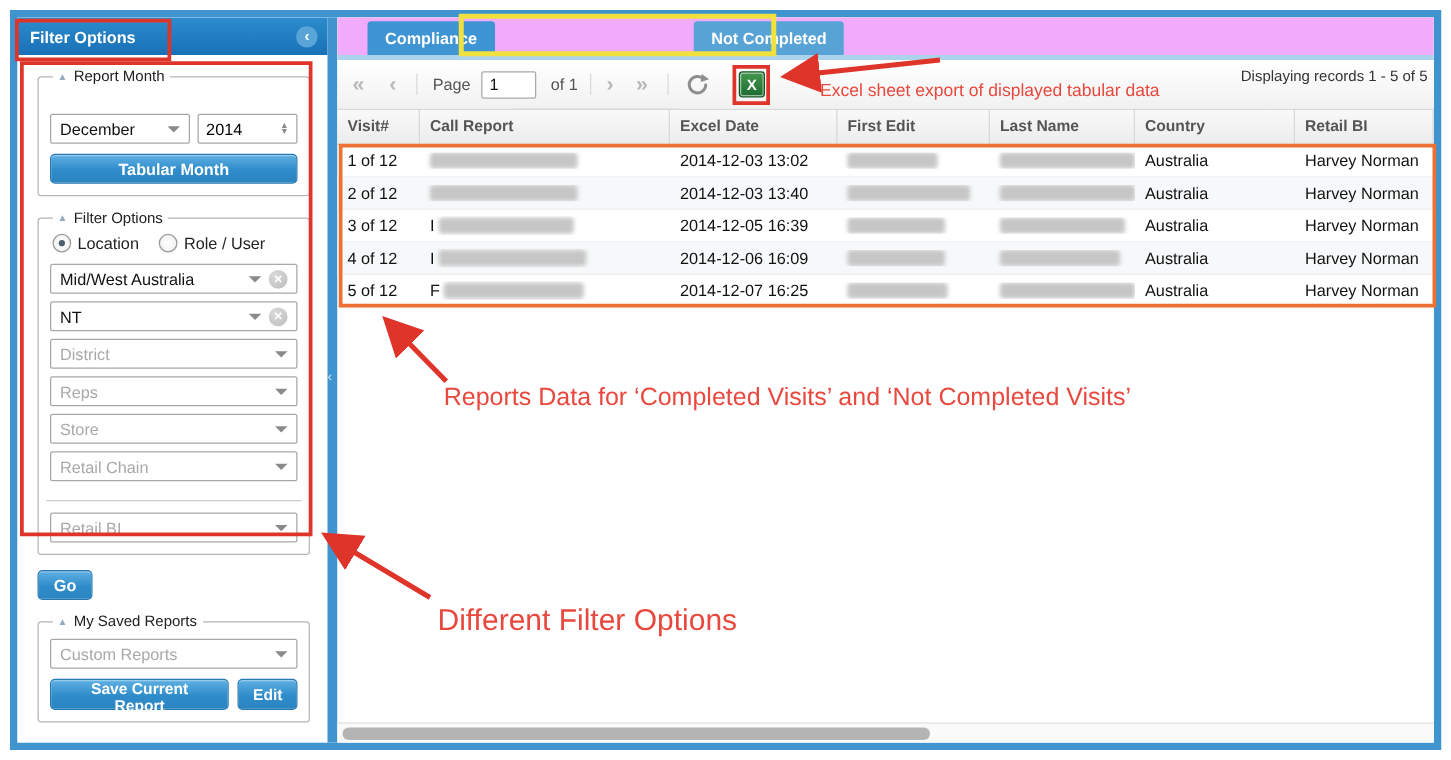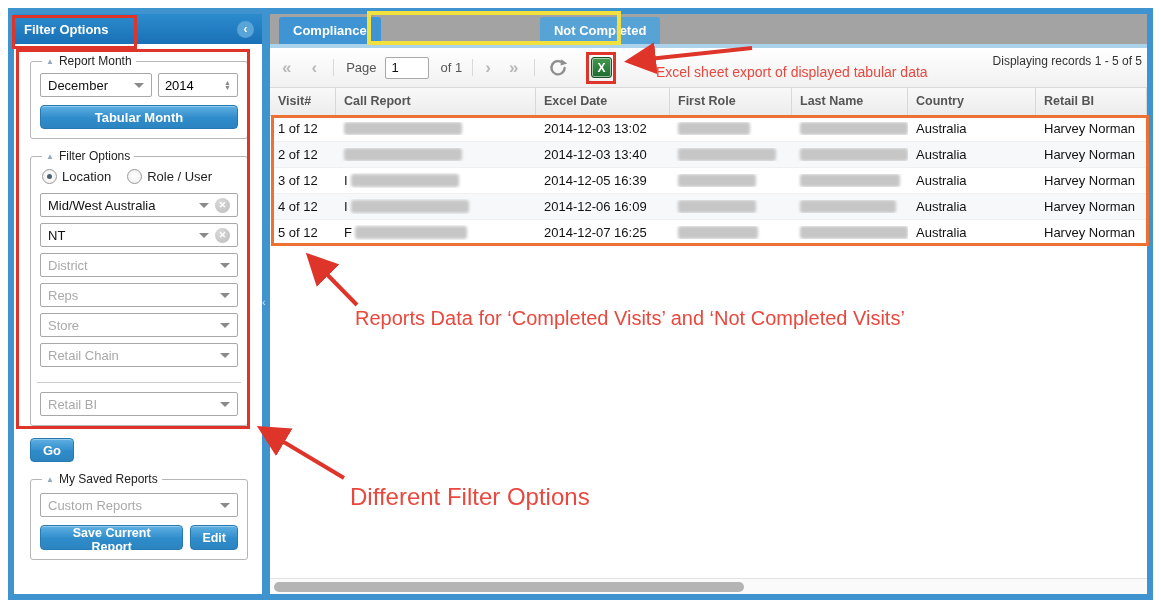--- a/index.html
+++ b/index.html
@@ -18,21 +18,21 @@
                padding:0 8px 0 10px; }
   .sb-title { color:#fff; font-weight:700; font-size:13px; }
   .collapse-circle { width:17px; height:17px; border-radius:50%; background:#5aa5d8;
                color:#fff; font-weight:700; font-size:12px; line-height:16px;
                text-align:center; cursor:pointer; }
   .sb-body { flex:1; }
   fieldset { border:1px solid #b6b6b6; border-radius:3px; margin:10px 14px 0 16px;
              padding:3px 9px 9px; }
   legend { font-size:12px; color:#222; padding:0 4px; margin-left:2px; white-space:nowrap; }
   .tri { color:#93aabf; font-size:8px; margin-right:5px; vertical-align:1px; }
-  .row { display:flex; gap:6px; margin-top:2px; }
+  .row { display:flex; gap:6px; margin-top:20px; }
   .selectbox { height:24px; border:1px solid #a8a8a8; border-radius:2px; background:#fff;
                display:flex; align-items:center; padding:0 7px; font-size:13px; color:#111;
                justify-content:space-between; }
   .selectbox .lbl { flex:1; overflow:hidden; white-space:nowrap; }
   .selectbox.ph .lbl { color:#a9a9a9; }
   .chev { width:0; height:0; border-left:5px solid transparent; border-right:5px solid transparent;
           border-top:5px solid #8a8a8a; margin-left:6px; }
   .clear-x { width:15px; height:15px; border-radius:50%; margin-left:6px; flex:0 0 auto;
              background:radial-gradient(circle at 35% 30%, #d9d9d9, #bdbdbd); color:#fff;
              font-size:9px; font-weight:700; line-height:15px; text-align:center; cursor:pointer; }
@@ -58,21 +58,21 @@
   .sel-divider { border-top:1px solid #ccc; margin:9px -3px 3px; height:0; }
   .btnrow { gap:7px; margin-top:8px; }
   .btnrow .btn { height:25px; font-size:12.5px; padding:0 11px; }
 
   
   .splitter { width:8px; background:#3f93cf; position:relative; cursor:col-resize; }
   .split-chev { position:absolute; top:282px; left:0px; color:#cfe4f4; font-size:11px; }
 
   
   .main { flex:1; position:relative; display:flex; flex-direction:column; background:#fff; }
-  .tabbar { height:30px; background:#a3a3a3; display:flex; align-items:flex-end; padding-left:9px; }
+  .tabbar { height:30px; background:#f0abfc; display:flex; align-items:flex-end; padding-left:24px; }
   .tabs { display:flex; gap:12px; height:27px; }
   .tab { height:27px; display:flex; align-items:center; padding:0 14px; font-size:13px;
          font-weight:700; border-radius:3px 3px 0 0; cursor:pointer; white-space:nowrap; }
   .tab.active { background:#3f95d3; color:#fff; margin-right:2px; }
   .tab.light { background:#a9d3ed; color:#1d6cae;margin-top:45px; }
   .tab.mid { background:#57a3d5; color:#fff; }
   .strip { height:4px; background:#abd3ec; }
   .toolbar { height:40px; background:linear-gradient(#ffffff,#f1f1f1);
              border-bottom:1px solid #d9d9d9; display:flex; align-items:center;
              position:relative; font-size:13px; color:#555; }
@@ -245,21 +245,21 @@
           </svg>
         </span>
         <span class="xls">X</span>
         <span class="records">Displaying records 1 - 5 of 5</span>
       </div>
 
       <div class="thead" id="thead">
           <div class="th col0">Visit#</div>
           <div class="th col1">Call Report</div>
           <div class="th col2">Excel Date</div>
-          <div class="th col3">First Role</div>
+          <div class="th col3">First Edit</div>
           <div class="th col4">Last Name</div>
           <div class="th col5">Country</div>
           <div class="th col6">Retail BI</div>
         </div>
       <div class="tbody" id="tbody">
           <div class="tr">
             <div class="td col0">1 of 12</div>
             <div class="td col1">
               <span class="redact" style="width: 118px;"></span>
             </div>

